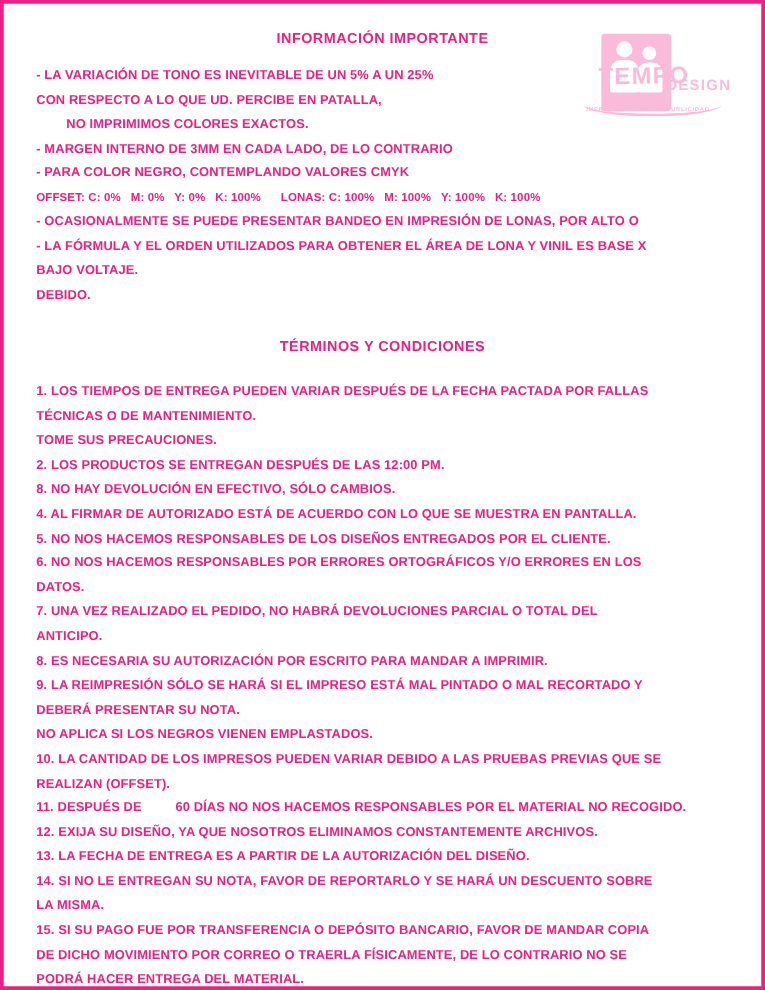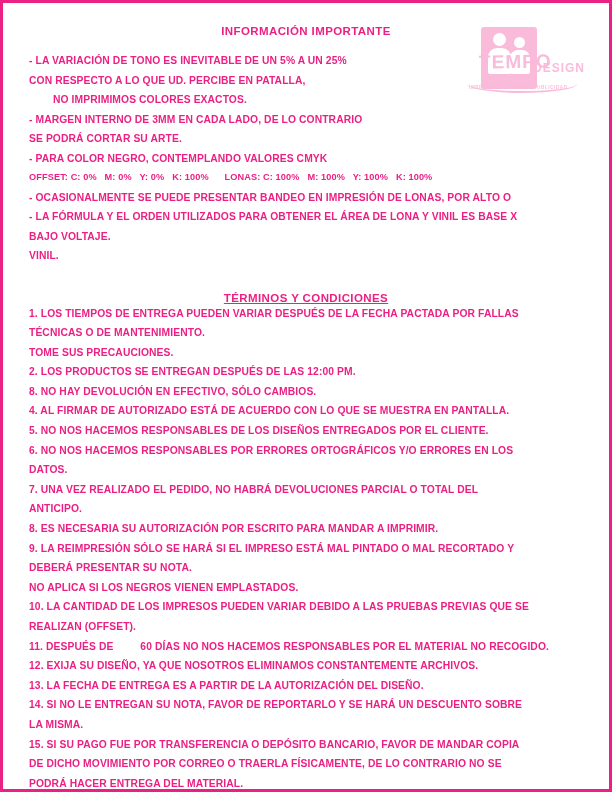--- a/index.html
+++ b/index.html
@@ -28,22 +28,21 @@
   .heading {
     font-size: 11.5px;
     font-weight: bold;
     letter-spacing: 0.4px;
     margin: 0 0 14px 0;
     color: #ec2084;
     text-align: center;
   }
   .heading.second {
     margin-top: 26px;
-    margin-bottom: 0;
-    text-decoration: underline;
+    margin-bottom: 20px;
   }
   .line {
     font-size: 10.3px;
     font-weight: bold;
     line-height: 19.5px;
     letter-spacing: 0.1px;
     color: #ec2084;
     margin: 0;
     white-space: pre-wrap;
   }
@@ -169,27 +168,26 @@
     <div class="tagline">IMPRESION  •  DISEÑO  •  PUBLICIDAD</div>
   </div>
 
   <h1 class="heading">INFORMACIÓN IMPORTANTE</h1>
 
   <div class="info">
     <p class="line">- LA VARIACIÓN DE TONO ES INEVITABLE DE UN 5% A UN 25%</p>
     <p class="line">CON RESPECTO A LO QUE UD. PERCIBE EN PATALLA,</p>
     <p class="line"><span class="bold-strong">NO</span><span> IMPRIMIMOS COLORES EXACTOS.</span></p>
     <p class="line">- MARGEN INTERNO DE 3MM EN CADA LADO, DE LO CONTRARIO</p>
-    <p class="line">SE PODRÁ CORTAR SU ARTE.</p>
     <p class="line">- PARA COLOR NEGRO, CONTEMPLANDO VALORES CMYK</p>
     <p class="line offset-line">OFFSET: C: 0%   M: 0%   Y: 0%   K: 100%      LONAS: C: 100%   M: 100%   Y: 100%   K: 100%</p>
     <p class="line">- OCASIONALMENTE SE PUEDE PRESENTAR BANDEO EN IMPRESIÓN DE LONAS, POR ALTO O</p>
     <p class="line">- LA FÓRMULA Y EL ORDEN UTILIZADOS PARA OBTENER EL ÁREA DE LONA Y VINIL ES BASE X</p>
     <p class="line">BAJO VOLTAJE.</p>
-    <p class="line">VINIL.</p>
+    <p class="line">DEBIDO.</p>
   </div>
 
   <h2 class="heading second">TÉRMINOS Y CONDICIONES</h2>
 
   <div class="terms">
     <p class="line">1. LOS TIEMPOS DE ENTREGA PUEDEN VARIAR DESPUÉS DE LA FECHA PACTADA POR FALLAS</p>
     <p class="line">TÉCNICAS O DE MANTENIMIENTO.</p>
     <p class="line">TOME SUS PRECAUCIONES.</p>
     <p class="line">2. LOS PRODUCTOS SE ENTREGAN DESPUÉS DE LAS 12:00 PM.</p>
     <p class="line">8. NO HAY DEVOLUCIÓN EN EFECTIVO, SÓLO CAMBIOS.</p>

